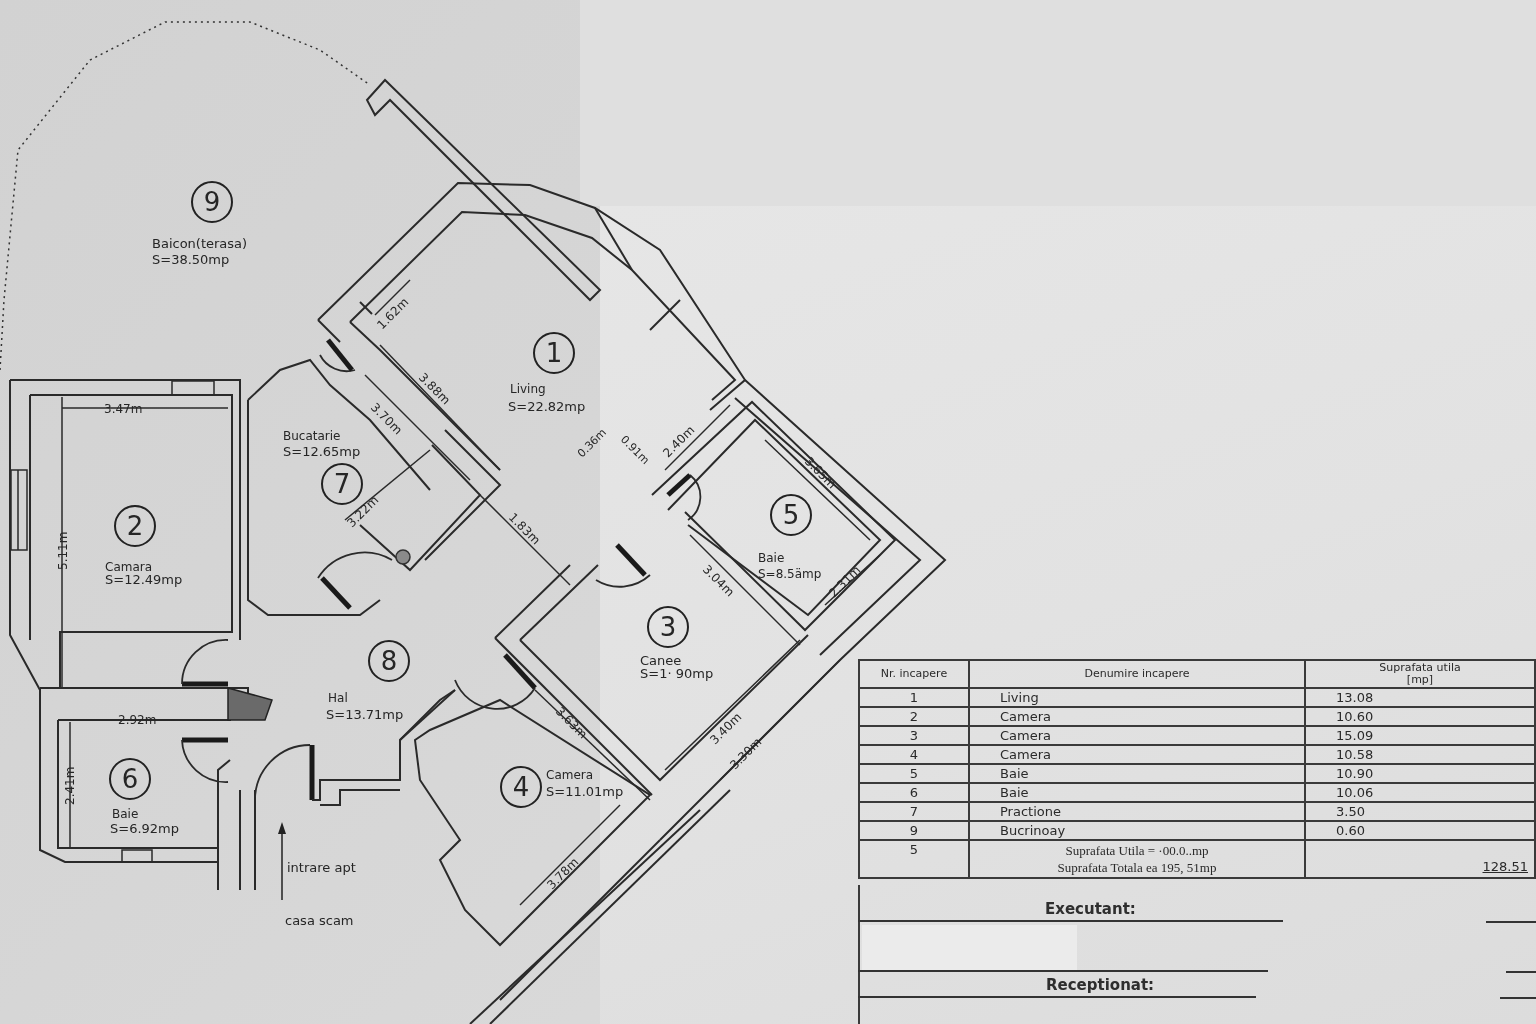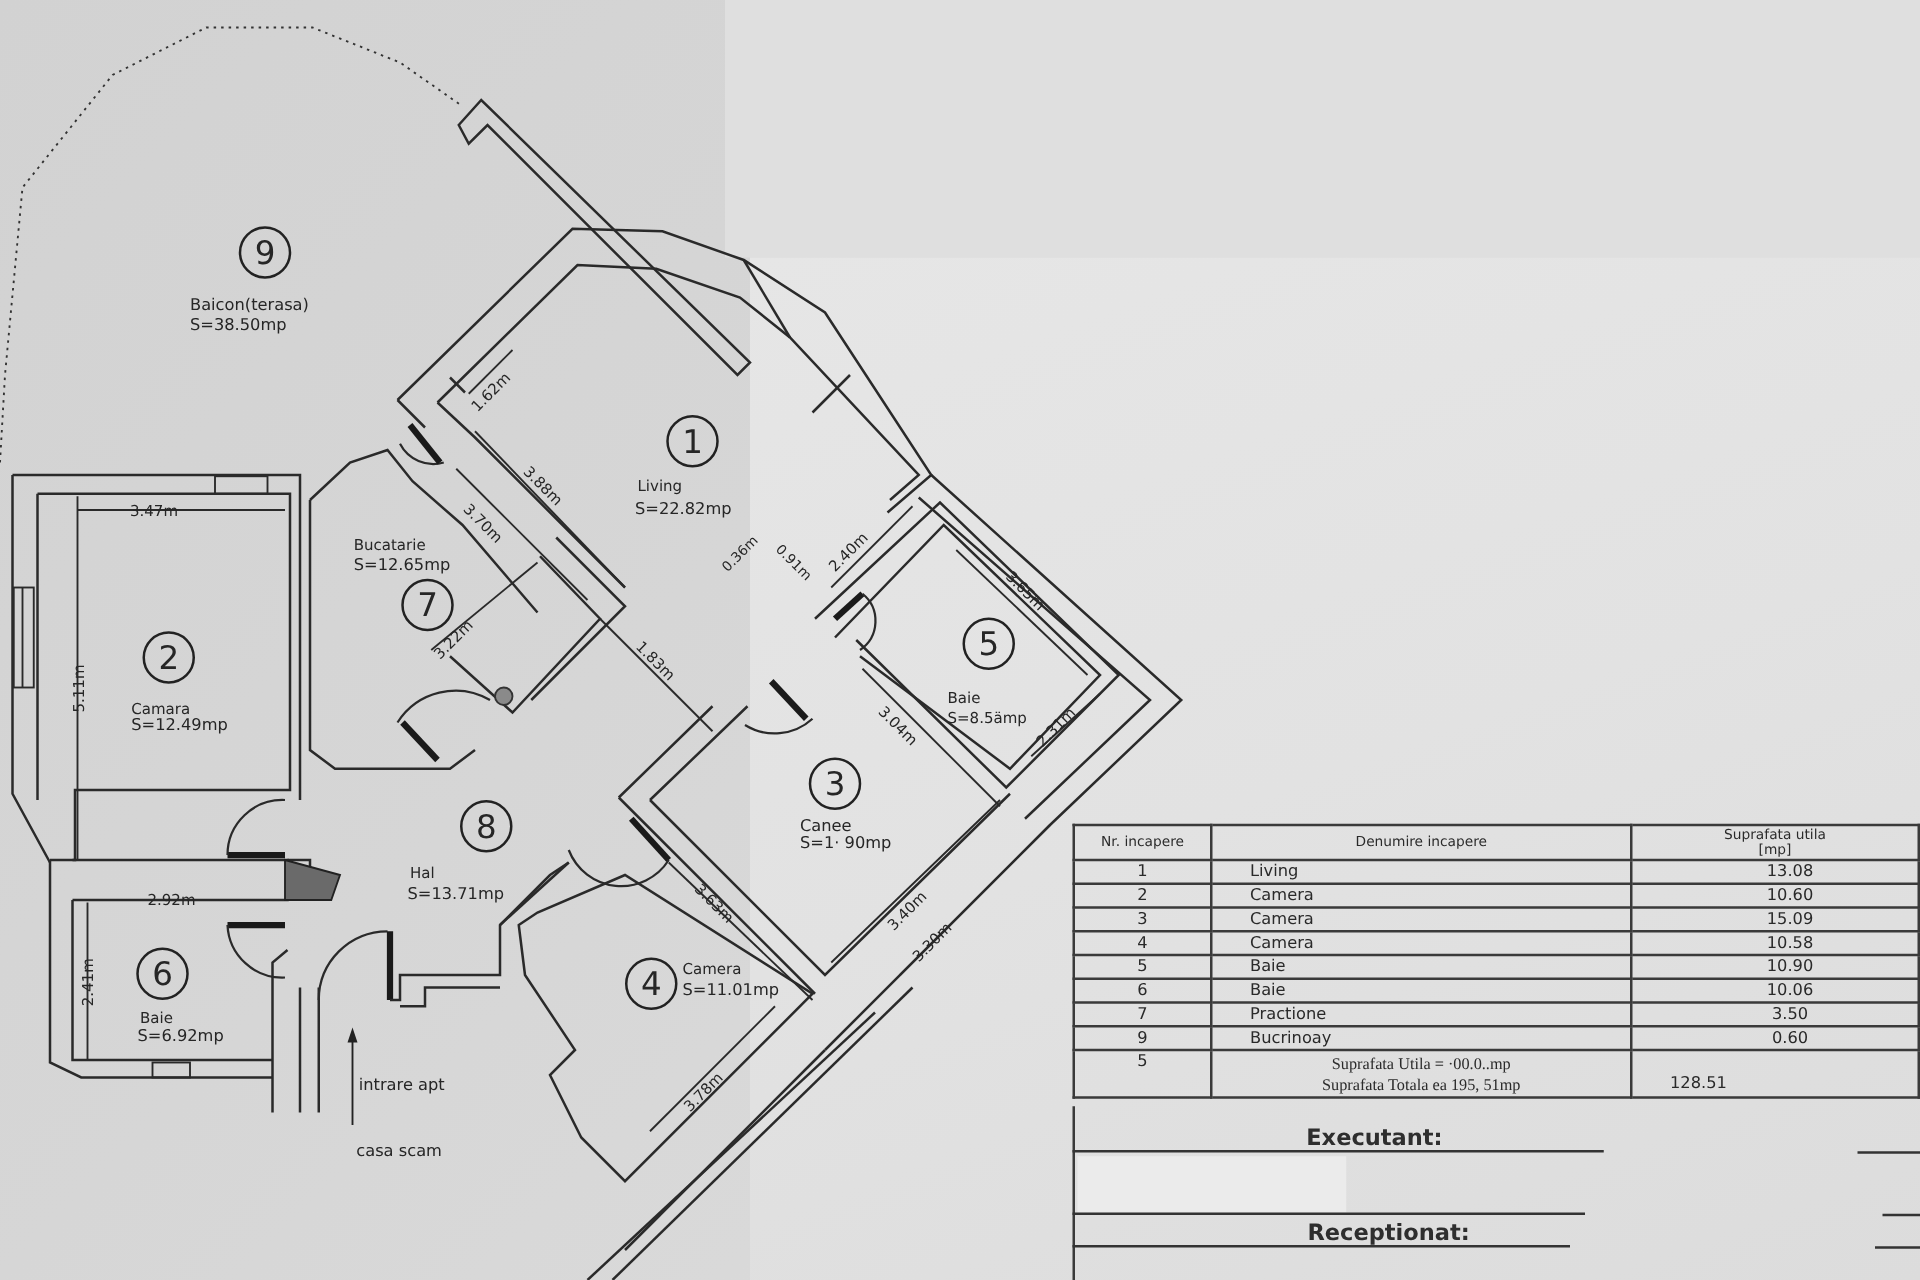--- a/index.html
+++ b/index.html
@@ -29,27 +29,27 @@
   }
   .legend-table td, .legend-table th {
     border:2px solid #3a3a3a; padding:0 6px; height:17px; line-height:17px;
     font-weight:normal; vertical-align:middle;
   }
   .legend-table th { height:26px; line-height:12px; font-size:11px; }
   .col-nr { width:96px; text-align:center; }
   .col-name { width:322px; }
   .col-area { }
   .name-cell { padding-left:30px !important; }
-  .area-cell { text-align:center; padding-left:30px !important; }
+  .area-cell { text-align:left; padding-left:30px !important; }
   .total-row td { height:34px; }
   .total-text { text-align:center; line-height:14px;font-family:Liberation Serif, serif; }
-  .total-area { text-align:left; vertical-align:bottom !important; padding-bottom:2px !important; padding-left:30px !important; }
+  .total-area { text-align:right; vertical-align:bottom !important; padding-bottom:2px !important; padding-left:30px !important;text-decoration:underline; }
 
   .sign-area { position:absolute; left:858px; top:885px; width:678px; height:139px; border-left:2px solid #3a3a3a; }
-  .sign-label { position:absolute; font-size:18px; font-weight:bold; color:#2e2e2e; }
+  .sign-label { position:absolute; font-size:15px; font-weight:bold; color:#2e2e2e; }
   .sign-line { position:absolute; height:2px; background:#333; }
   .blank-box { position:absolute; left:862px; top:925px; width:215px; height:45px; background:#ebebeb; }
 </style>
 </head>
 <body>
 
 <div class="sheet-main"></div>
 <div class="sheet-upper-right"></div>
 <div class="sheet-right"></div>
 

